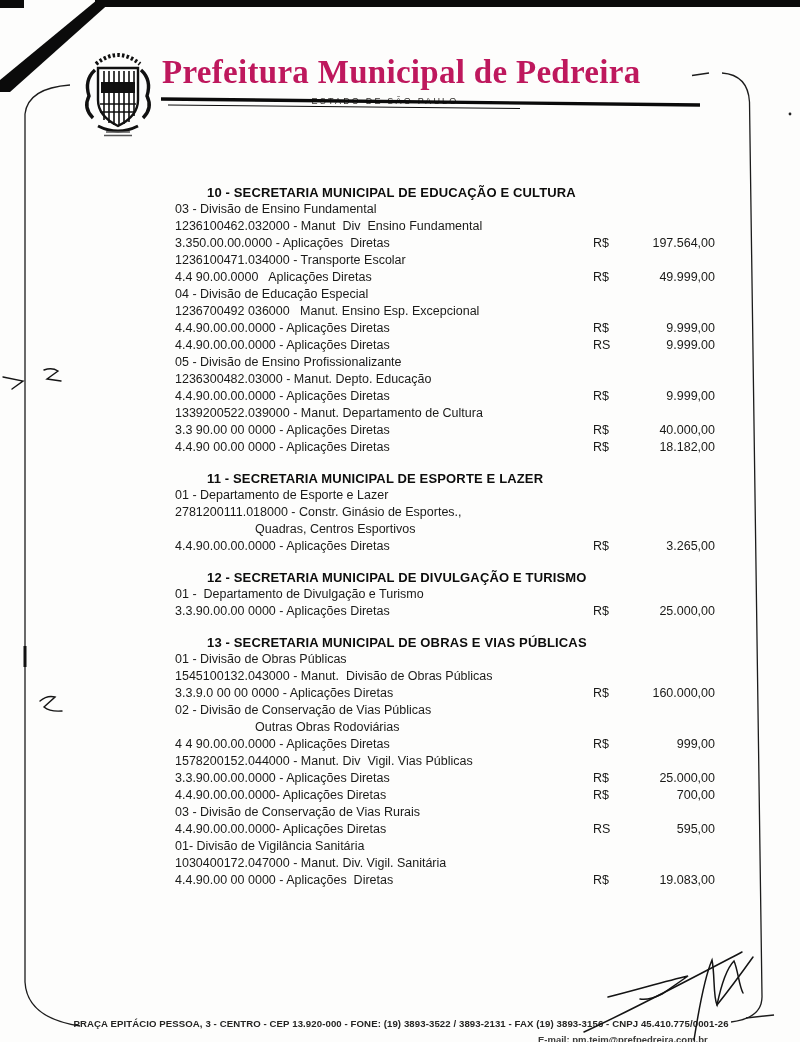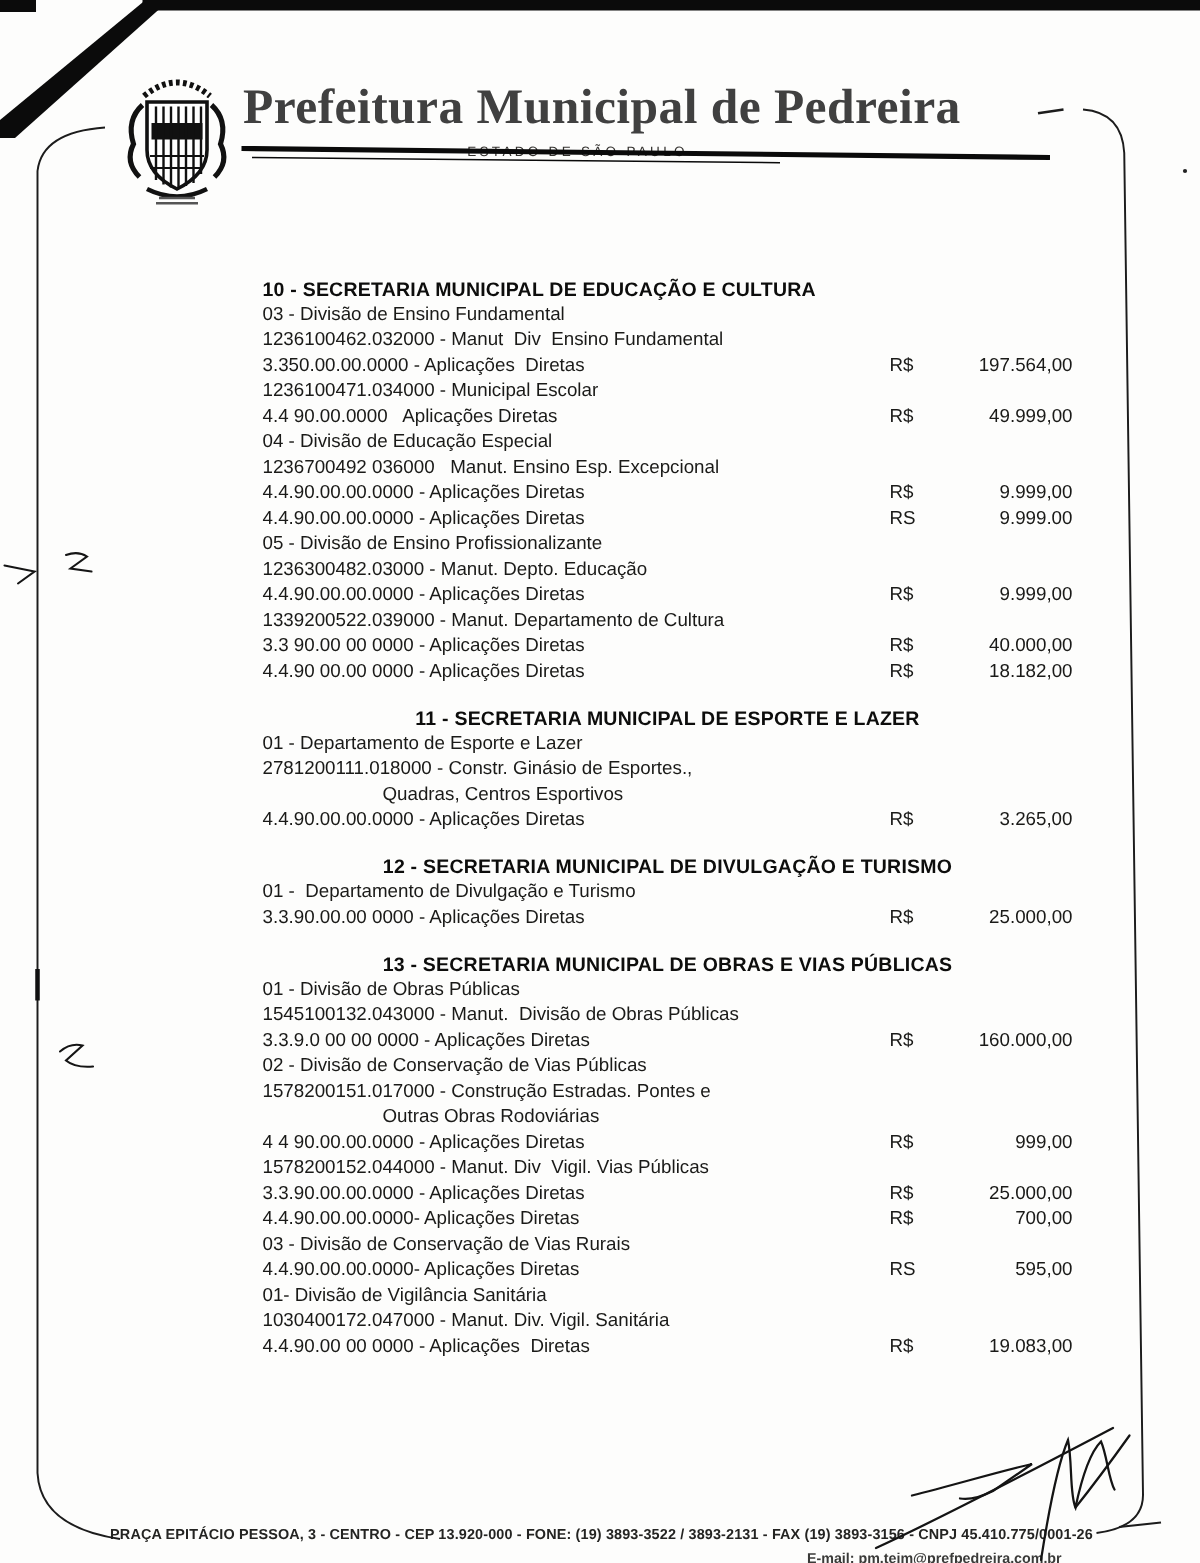--- a/index.html
+++ b/index.html
@@ -6,33 +6,33 @@
   .page {
     position:relative; width:800px; height:1042px; margin:0 auto;
     background:#fdfdfc; overflow:hidden;
     font-family:"Liberation Sans", sans-serif; color:#161616;
   }
   svg.overlay { position:absolute; left:0; top:0; width:800px; height:1042px; }
   .logo { position:absolute; left:80px; top:42px; }
   .title {
     position:absolute; left:162px; top:54px; width:560px;
     font-family:"Liberation Serif", serif; font-weight:bold; font-size:33px;
-    color:#404040; letter-spacing:0.3px; white-space:nowrap;
+    color:#be185d; letter-spacing:0.3px; white-space:nowrap;
   }
   .subtitle {
     position:absolute; left:300px; top:96px; width:170px; text-align:center;
     font-size:9px; letter-spacing:2.2px; color:#33312e; white-space:nowrap;
   }
   .rows {
     position:absolute; left:175px; top:184px; width:540px;
     font-size:12.5px; color:#1a1a18;
   }
   .row { position:relative; height:17px; line-height:17px; white-space:pre; }
-  .row.bold { font-weight:bold; font-size:13px; color:#0d0d0c; letter-spacing:0.15px; }
-  .row.gap { margin-top:14px;text-align:center; }
+  .row.bold { font-weight:bold; font-size:13px; color:#0d0d0c; letter-spacing:0.15px;margin-left:32px; }
+  .row.gap { margin-top:14px; }
   .row.indent .line-text { padding-left:80px; }
   .cur { position:absolute; left:418px; top:0; }
   .amt { position:absolute; right:0; top:0; }
   .footer1 {
     position:absolute; left:36px; width:730px; top:1018px; text-align:center;
     font-size:9.6px; font-weight:bold; color:#242422; letter-spacing:0.1px; white-space:nowrap;
   }
   .footer2 {
     position:absolute; left:538px; top:1034px;
     font-size:9.5px; font-weight:bold; color:#3a3a38; white-space:nowrap;
@@ -56,21 +56,21 @@
   </svg>
 
   <div class="title">Prefeitura Municipal de Pedreira</div>
   <div class="subtitle">ESTADO DE SÃO PAULO</div>
 
   <div class="rows">
       <div class="row bold"><span class="line-text">10 - SECRETARIA MUNICIPAL DE EDUCAÇÃO E CULTURA</span></div>
       <div class="row"><span class="line-text">03 - Divisão de Ensino Fundamental</span></div>
       <div class="row"><span class="line-text">1236100462.032000 - Manut  Div  Ensino Fundamental</span></div>
       <div class="row"><span class="line-text">3.350.00.00.0000 - Aplicações  Diretas</span><span class="cur">R$</span><span class="amt">197.564,00</span></div>
-      <div class="row"><span class="line-text">1236100471.034000 - Municipal Escolar</span></div>
+      <div class="row"><span class="line-text">1236100471.034000 - Transporte Escolar</span></div>
       <div class="row"><span class="line-text">4.4 90.00.0000   Aplicações Diretas</span><span class="cur">R$</span><span class="amt">49.999,00</span></div>
       <div class="row"><span class="line-text">04 - Divisão de Educação Especial</span></div>
       <div class="row"><span class="line-text">1236700492 036000   Manut. Ensino Esp. Excepcional</span></div>
       <div class="row"><span class="line-text">4.4.90.00.00.0000 - Aplicações Diretas</span><span class="cur">R$</span><span class="amt">9.999,00</span></div>
       <div class="row"><span class="line-text">4.4.90.00.00.0000 - Aplicações Diretas</span><span class="cur">RS</span><span class="amt">9.999.00</span></div>
       <div class="row"><span class="line-text">05 - Divisão de Ensino Profissionalizante</span></div>
       <div class="row"><span class="line-text">1236300482.03000 - Manut. Depto. Educação</span></div>
       <div class="row"><span class="line-text">4.4.90.00.00.0000 - Aplicações Diretas</span><span class="cur">R$</span><span class="amt">9.999,00</span></div>
       <div class="row"><span class="line-text">1339200522.039000 - Manut. Departamento de Cultura</span></div>
       <div class="row"><span class="line-text">3.3 90.00 00 0000 - Aplicações Diretas</span><span class="cur">R$</span><span class="amt">40.000,00</span></div>
@@ -81,21 +81,20 @@
       <div class="row indent"><span class="line-text">Quadras, Centros Esportivos</span></div>
       <div class="row"><span class="line-text">4.4.90.00.00.0000 - Aplicações Diretas</span><span class="cur">R$</span><span class="amt">3.265,00</span></div>
       <div class="row bold gap"><span class="line-text">12 - SECRETARIA MUNICIPAL DE DIVULGAÇÃO E TURISMO</span></div>
       <div class="row"><span class="line-text">01 -  Departamento de Divulgação e Turismo</span></div>
       <div class="row"><span class="line-text">3.3.90.00.00 0000 - Aplicações Diretas</span><span class="cur">R$</span><span class="amt">25.000,00</span></div>
       <div class="row bold gap"><span class="line-text">13 - SECRETARIA MUNICIPAL DE OBRAS E VIAS PÚBLICAS</span></div>
       <div class="row"><span class="line-text">01 - Divisão de Obras Públicas</span></div>
       <div class="row"><span class="line-text">1545100132.043000 - Manut.  Divisão de Obras Públicas</span></div>
       <div class="row"><span class="line-text">3.3.9.0 00 00 0000 - Aplicações Diretas</span><span class="cur">R$</span><span class="amt">160.000,00</span></div>
       <div class="row"><span class="line-text">02 - Divisão de Conservação de Vias Públicas</span></div>
-      <div class="row"><span class="line-text">1578200151.017000 - Construção Estradas. Pontes e</span></div>
       <div class="row indent"><span class="line-text">Outras Obras Rodoviárias</span></div>
       <div class="row"><span class="line-text">4 4 90.00.00.0000 - Aplicações Diretas</span><span class="cur">R$</span><span class="amt">999,00</span></div>
       <div class="row"><span class="line-text">1578200152.044000 - Manut. Div  Vigil. Vias Públicas</span></div>
       <div class="row"><span class="line-text">3.3.90.00.00.0000 - Aplicações Diretas</span><span class="cur">R$</span><span class="amt">25.000,00</span></div>
       <div class="row"><span class="line-text">4.4.90.00.00.0000- Aplicações Diretas</span><span class="cur">R$</span><span class="amt">700,00</span></div>
       <div class="row"><span class="line-text">03 - Divisão de Conservação de Vias Rurais</span></div>
       <div class="row"><span class="line-text">4.4.90.00.00.0000- Aplicações Diretas</span><span class="cur">RS</span><span class="amt">595,00</span></div>
       <div class="row"><span class="line-text">01- Divisão de Vigilância Sanitária</span></div>
       <div class="row"><span class="line-text">1030400172.047000 - Manut. Div. Vigil. Sanitária</span></div>
       <div class="row"><span class="line-text">4.4.90.00 00 0000 - Aplicações  Diretas</span><span class="cur">R$</span><span class="amt">19.083,00</span></div>

